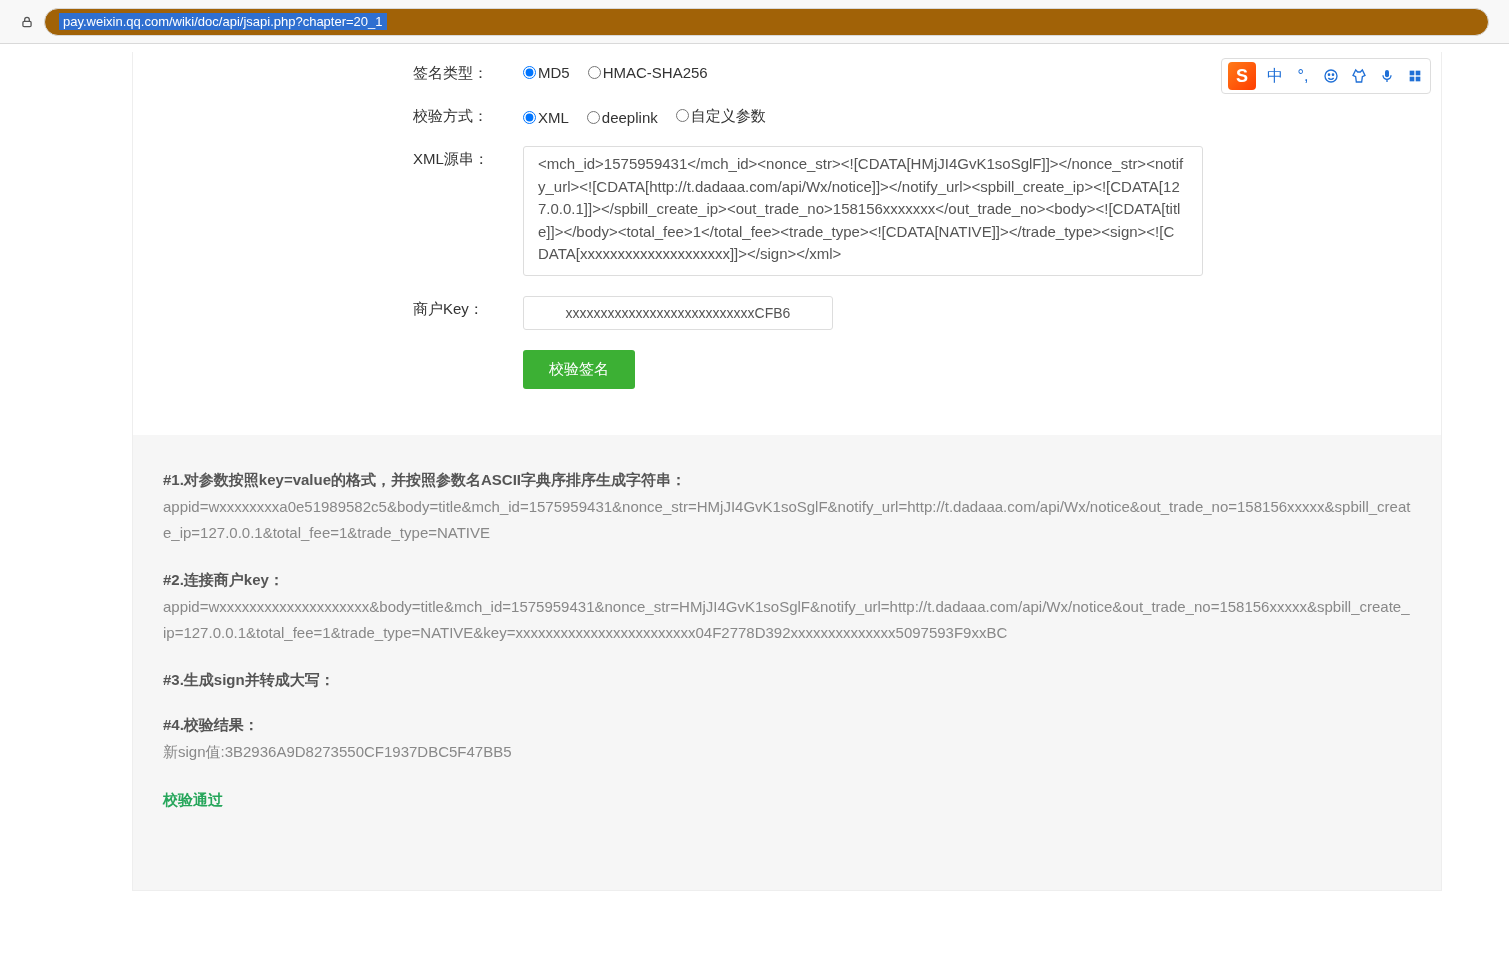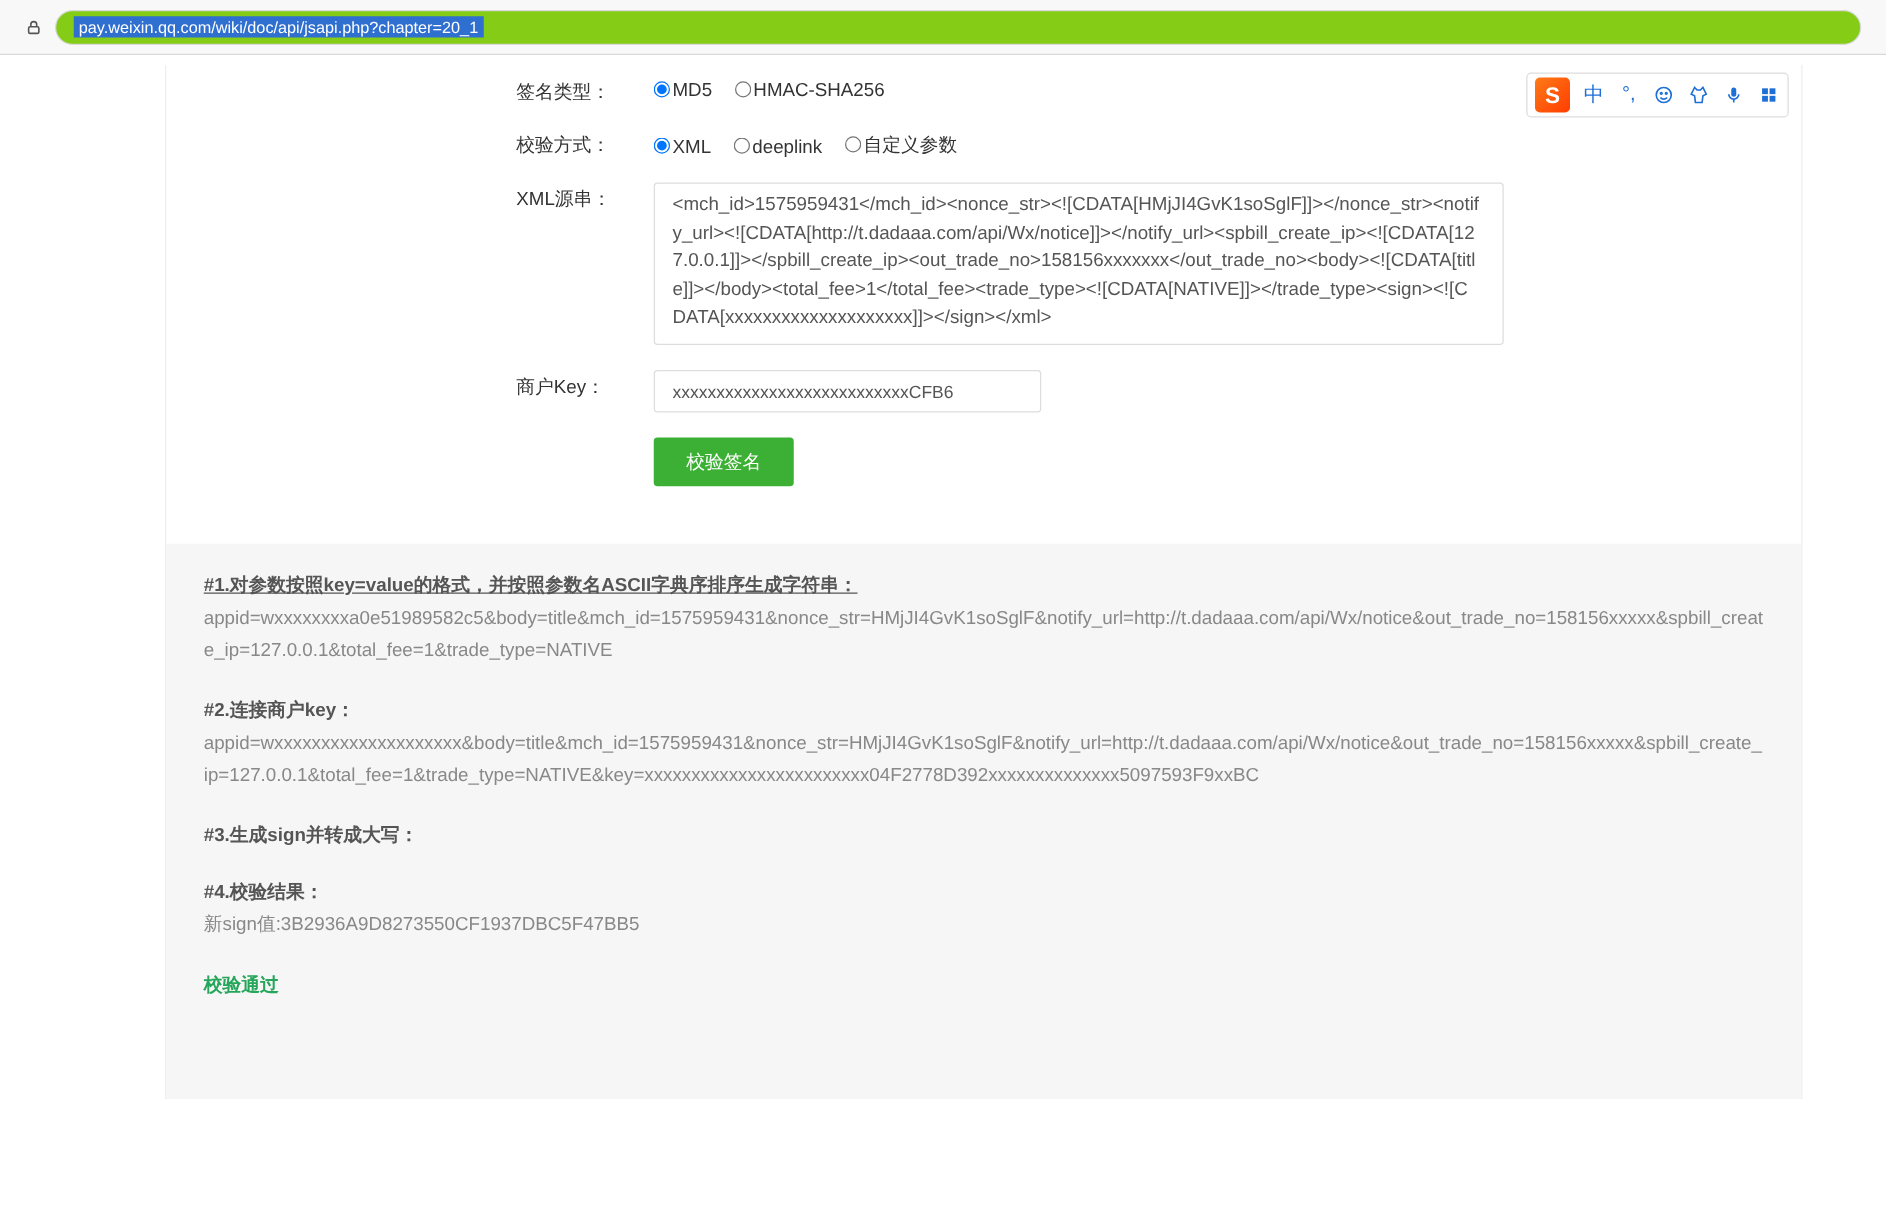--- a/index.html
+++ b/index.html
@@ -26,21 +26,21 @@
   }
   .addr-field {
     flex: 1;
     height: 28px;
     border: 1px solid #d9d9d9;
     border-radius: 14px;
     padding: 0 14px;
     display: flex;
     align-items: center;
     font-size: 13px;
-    background: #84cc16;
+    background: #a16207;
     overflow: hidden;
   }
   .addr-text {
     background: #2f6fd0;
     color: #fff;
     padding: 1px 4px;
     white-space: nowrap;
   }
   .page {
     padding-top: 8px;
@@ -119,23 +119,23 @@
     overflow-y: scroll;
     resize: none;
     white-space: normal;
     word-break: break-all;
   }
   .key-input {
     width: 310px;
     height: 34px;
     border: 1px solid #ddd;
     border-radius: 3px;
-    padding: 0 14px;
+    padding: 0 2px;
     font-size: 14px;
-    text-align: left;
+    text-align: center;
     color: #555;
   }
   .btn-verify {
     background: #3cb034;
     color: #fff;
     border: none;
     border-radius: 3px;
     padding: 10px 26px;
     font-size: 15px;
     cursor: pointer;
@@ -145,21 +145,21 @@
     padding: 24px 30px 80px 30px;
     color: #666;
     font-size: 15px;
   }
   .result-area .step-title {
     font-weight: 700;
     color: #555;
     margin-top: 26px;
     margin-bottom: 4px;
   }
-  .result-area .step-title:first-child { margin-top: 0; text-decoration: underline; }
+  .result-area .step-title:first-child { margin-top: 12px; }
   .result-area .step-body {
     color: #888;
     line-height: 1.7;
     word-break: break-all;
   }
   .pass {
     color: #26a65b;
     margin-top: 26px;
     font-size: 15px;
     font-weight: bold;

